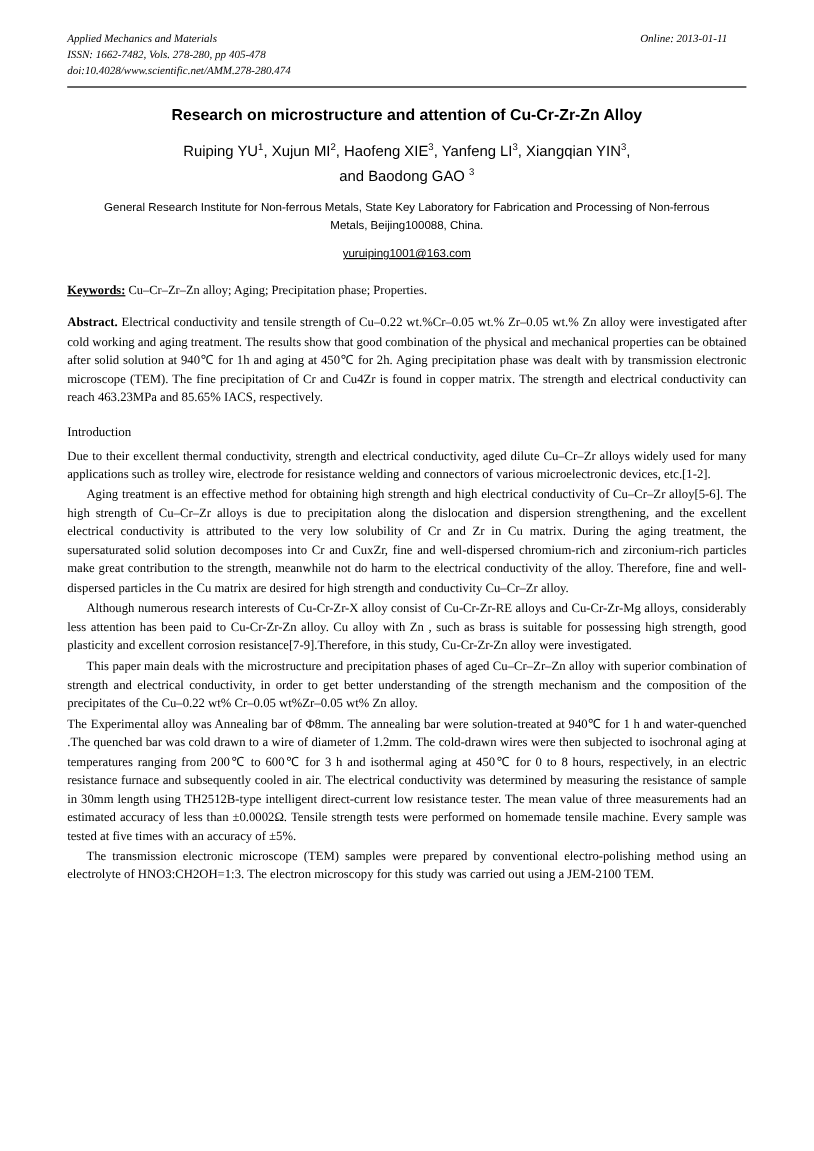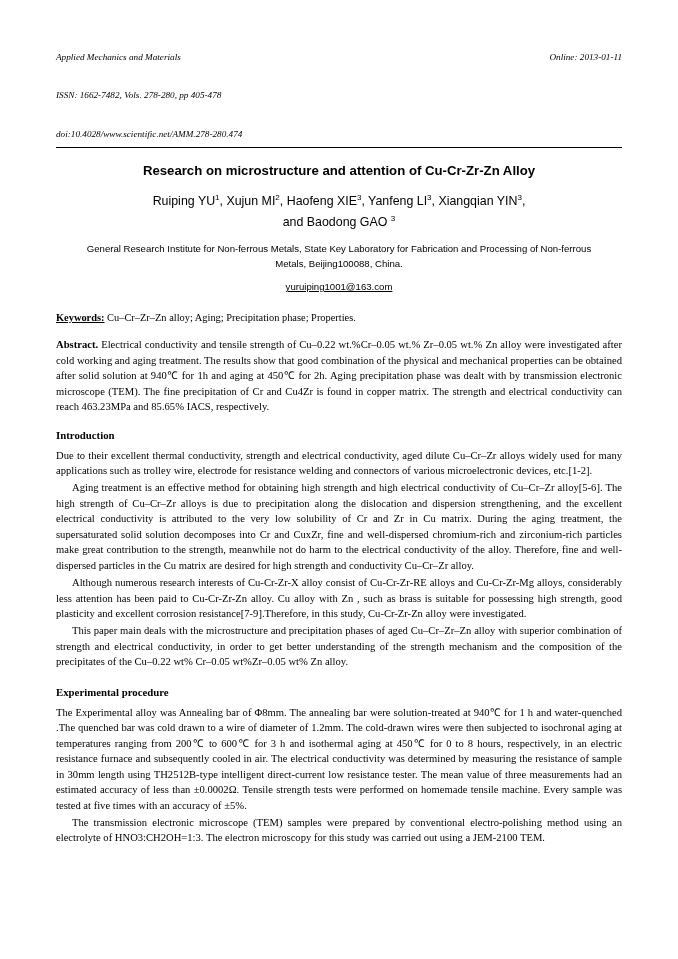--- a/index.html
+++ b/index.html
@@ -21,28 +21,27 @@
   }
   .header {
     font-size: 9.2px;
     line-height: 1.45;
     font-style: italic;
     position: relative;
     margin-bottom: 2px;
   }
   .header .online {
     position: absolute;
-    right: 0;
+    right: 16px;
     top: 0;
     font-style: italic;
     font-size: 9.2px;
   }
   .header .line {
     display: block;
-    margin-top: 25px;
   }
   .rule {
     border: none;
     border-top: 0.8px solid #000;
     margin: 6px 0 14px 0;
   }
   h1.title {
     font-family: "Liberation Sans", sans-serif;
     font-size: 13.2px;
     font-weight: bold;
@@ -100,21 +99,21 @@
     line-height: 1.46;
     text-align: justify;
     margin: 0 0 14px 0;
   }
   p.abstract b {
     font-weight: bold;
   }
   h2.section {
     font-family: "Liberation Serif", serif;
     font-size: 10.8px;
-    font-weight: bold;
+    font-weight: normal;
     margin: 14px 0 7px 0;
   }
   h2.section.tight {
     margin-top: 16px;
   }
 </style>
 </head>
 <body>
 
 <div class="page">
@@ -147,17 +146,16 @@
   <p class="keywords"><b>Keywords:</b><span> Cu–Cr–Zr–Zn alloy; Aging; Precipitation phase; Properties.</span></p>
 
   <p class="abstract"><b>Abstract.</b><span> Electrical conductivity and tensile strength of Cu–0.22 wt.%Cr–0.05 wt.% Zr–0.05 wt.% Zn alloy were investigated after cold working and aging treatment. The results show that good combination of the physical and mechanical properties can be obtained after solid solution at 940℃ for 1h and aging at 450℃ for 2h. Aging precipitation phase was dealt with by transmission electronic microscope (TEM). The fine precipitation of Cr and Cu4Zr is found in copper matrix. The strength and electrical conductivity can reach 463.23MPa and 85.65% IACS, respectively.</span></p>
 
   <h2 class="section">Introduction</h2>
   <p class="body">Due to their excellent thermal conductivity, strength and electrical conductivity, aged dilute Cu–Cr–Zr alloys widely used for many applications such as trolley wire, electrode for resistance welding and connectors of various microelectronic devices, etc.[1-2].</p>
   <p class="body indent">Aging treatment is an effective method for obtaining high strength and high electrical conductivity of Cu–Cr–Zr alloy[5-6]. The high strength of Cu–Cr–Zr alloys is due to precipitation along the dislocation and dispersion strengthening, and the excellent electrical conductivity is attributed to the very low solubility of Cr and Zr in Cu matrix. During the aging treatment, the supersaturated solid solution decomposes into Cr and CuxZr, fine and well-dispersed chromium-rich and zirconium-rich particles make great contribution to the strength, meanwhile not do harm to the electrical conductivity of the alloy. Therefore, fine and well-dispersed particles in the Cu matrix are desired for high strength and conductivity Cu–Cr–Zr alloy.</p>
   <p class="body indent">Although numerous research interests of Cu-Cr-Zr-X alloy consist of Cu-Cr-Zr-RE alloys and Cu-Cr-Zr-Mg alloys, considerably less attention has been paid to Cu-Cr-Zr-Zn alloy. Cu alloy with Zn , such as brass is suitable for possessing high strength, good plasticity and excellent corrosion resistance[7-9].Therefore, in this study, Cu-Cr-Zr-Zn alloy were investigated.</p>
   <p class="body indent">This paper main deals with the microstructure and precipitation phases of aged Cu–Cr–Zr–Zn alloy with superior combination of strength and electrical conductivity, in order to get better understanding of the strength mechanism and the composition of the precipitates of the Cu–0.22 wt% Cr–0.05 wt%Zr–0.05 wt% Zn alloy.</p>
 
-  <h2 class="section tight">Experimental procedure</h2>
   <p class="body">The Experimental alloy was Annealing bar of Φ8mm. The annealing bar were solution-treated at 940℃ for 1 h and water-quenched .The quenched bar was cold drawn to a wire of diameter of 1.2mm. The cold-drawn wires were then subjected to isochronal aging at temperatures ranging from 200℃ to 600℃ for 3 h and isothermal aging at 450℃ for 0 to 8 hours, respectively, in an electric resistance furnace and subsequently cooled in air. The electrical conductivity was determined by measuring the resistance of sample in 30mm length using TH2512B-type intelligent direct-current low resistance tester. The mean value of three measurements had an estimated accuracy of less than ±0.0002Ω. Tensile strength tests were performed on homemade tensile machine. Every sample was tested at five times with an accuracy of ±5%.</p>
   <p class="body indent">The transmission electronic microscope (TEM) samples were prepared by conventional electro-polishing method using an electrolyte of HNO3:CH2OH=1:3. The electron microscopy for this study was carried out using a JEM-2100 TEM.</p>
 
 </div>
 
 </body></html>

